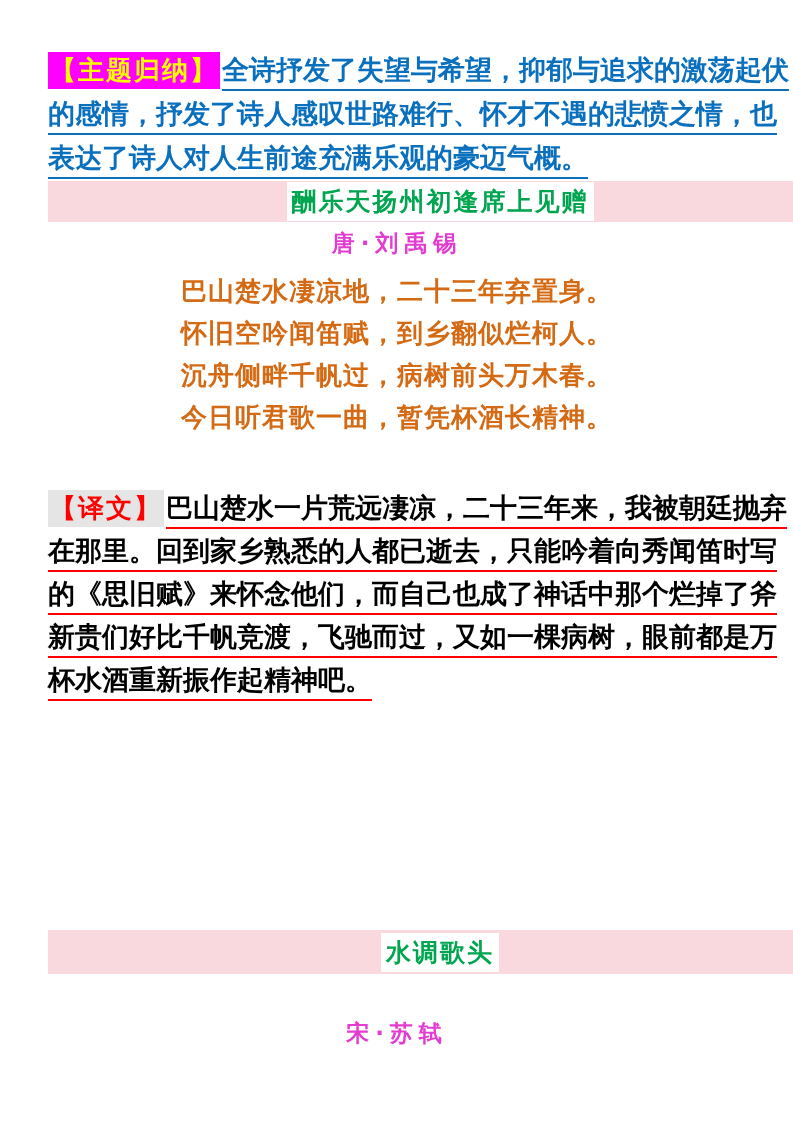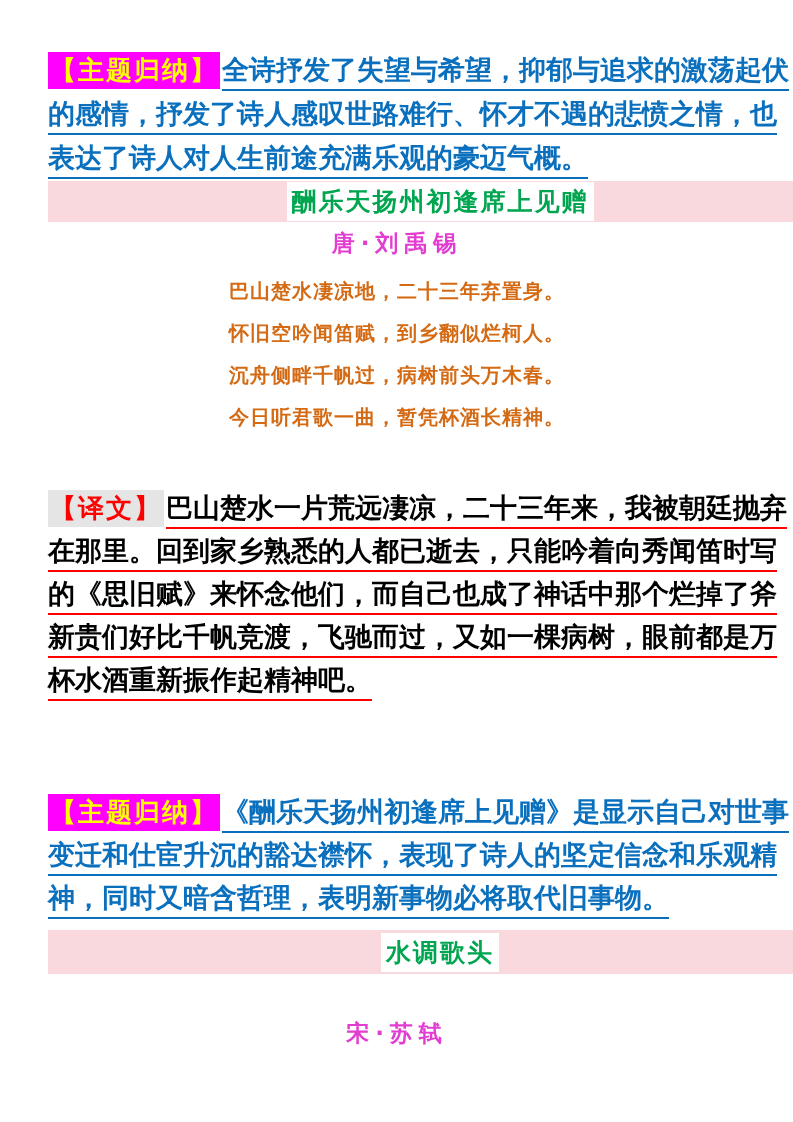--- a/index.html
+++ b/index.html
@@ -85,21 +85,21 @@
   
   .poem {
     position: absolute;
     left: 48px;
     width: 698px;
     text-align: center;
   }
   .poem .pline {
     line-height: 42px;
     color: #d46a13;
-    font-size: 20px;
+    font-size: 26px;
     font-weight: bold;
     letter-spacing: 1px;
   }
 </style>
 </head>
 <body>
 
 <div class="page">
 
   <div class="content para blue-text" style="top: 48px;">
@@ -122,25 +122,20 @@
   </div>
 
   <div class="content para black-text" style="top: 486px;">
     <div class="line" style="line-height: 43px;"><span class="lbl lbl-yellow">【译文】</span><span class="u">巴山楚水一片荒远凄凉，二十三年来，我被朝廷抛弃</span></div>
     <div class="line" style="line-height: 43px;"><span class="u">在那里。回到家乡熟悉的人都已逝去，只能吟着向秀闻笛时写</span></div>
     <div class="line" style="line-height: 43px;"><span class="u">的《思旧赋》来怀念他们，而自己也成了神话中那个烂掉了斧</span></div>
     <div class="line" style="line-height: 43px;"><span class="u">新贵们好比千帆竞渡，飞驰而过，又如一棵病树，眼前都是万</span></div>
     <div class="line last" style="line-height: 43px;"><span class="u">杯水酒重新振作起精神吧。</span></div>
   </div>
 
-  <div class="content para blue-text" style="top: 790px;">
-    <div class="line" style="line-height: 43px;"><span class="lbl lbl-magenta">【主题归纳】</span><span class="u">《酬乐天扬州初逢席上见赠》是显示自己对世事</span></div>
-    <div class="line" style="line-height: 43px;"><span class="u">变迁和仕宦升沉的豁达襟怀，表现了诗人的坚定信念和乐观精</span></div>
-    <div class="line last" style="line-height: 43px;"><span class="u">神，同时又暗含哲理，表明新事物必将取代旧事物。</span></div>
-  </div>
 
   <div class="banner" style="top: 930px; height: 44px;">
     <span class="title-hl">水调歌头</span>
   </div>
 
   <div class="author" style="top: 1017px; height: 32px; line-height: 32px;">宋·苏轼</div>
 
 </div>
 
 </body></html>

